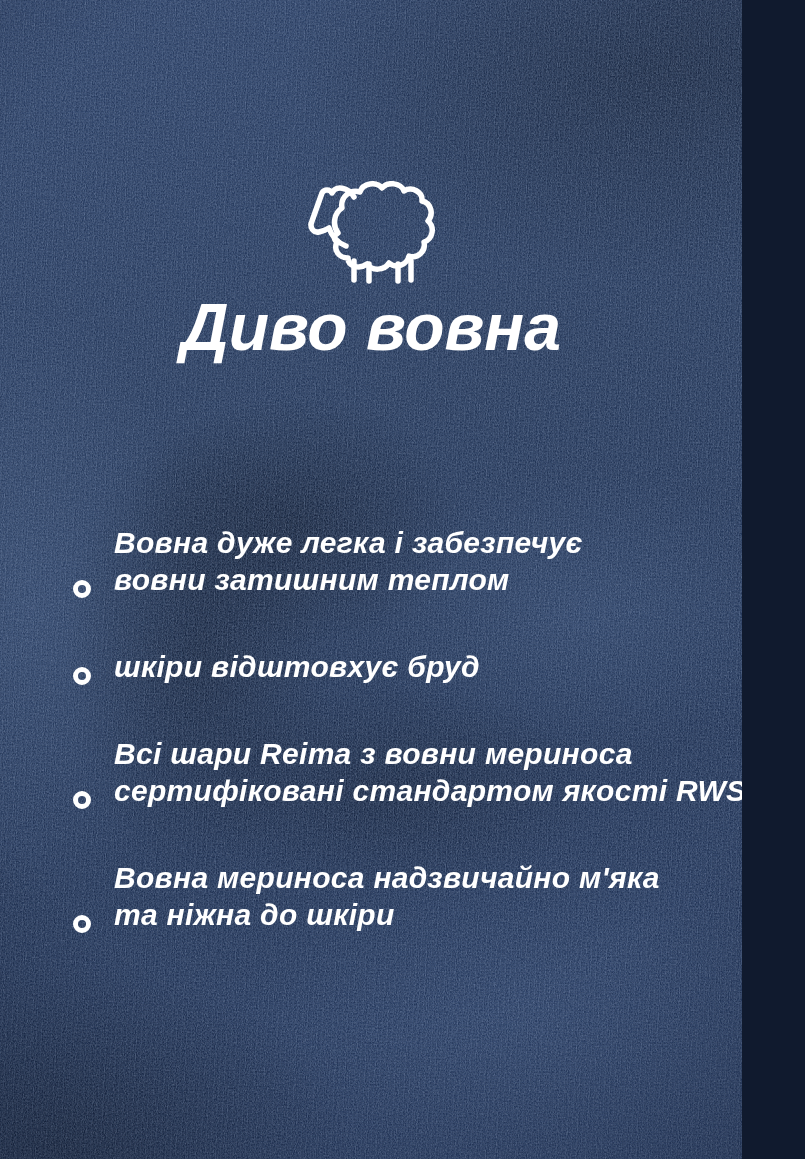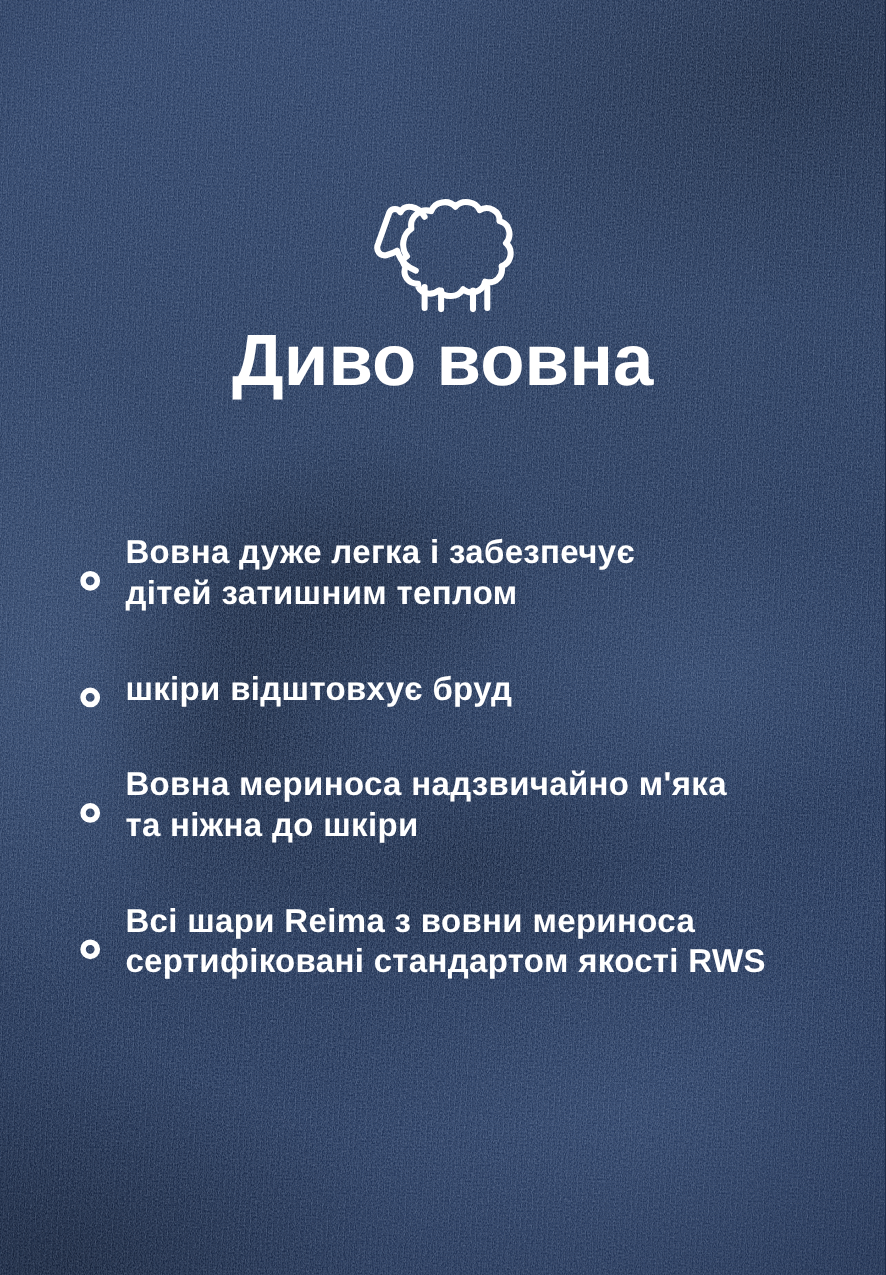--- a/index.html
+++ b/index.html
@@ -2,36 +2,37 @@
 <html><head>
 <meta charset="utf-8">
 <style>
   html, body {
     margin: 0;
     padding: 0;
     background: #101a2e;
   }
   .canvas {
     position: relative;
-    width: 805px;
+    width: 742px;
     height: 1159px;
     overflow: hidden;
     font-family: "Liberation Sans", "DejaVu Sans", sans-serif;
     color: #ffffff;
     background-color: #24365b;
     background-image:
       radial-gradient(ellipse 240px 180px at 40% 45%, rgba(8,14,28,.50), rgba(8,14,28,0) 70%),
       radial-gradient(ellipse 190px 330px at 27% 56%, rgba(8,14,28,.45), rgba(8,14,28,0) 70%),
       radial-gradient(ellipse 300px 150px at 52% 68%, rgba(10,17,33,.42), rgba(10,17,33,0) 70%),
       radial-gradient(ellipse 330px 200px at 79% 53%, rgba(96,128,180,.20), rgba(96,128,180,0) 70%),
       radial-gradient(ellipse 240px 420px at 4% 52%, rgba(100,130,180,.22), rgba(100,130,180,0) 70%),
       radial-gradient(ellipse 430px 240px at 73% 88%, rgba(86,116,166,.16), rgba(86,116,166,0) 70%),
       radial-gradient(ellipse 520px 300px at 88% 6%, rgba(4,8,18,.42), rgba(4,8,18,0) 70%),
       radial-gradient(ellipse 420px 260px at 8% 99%, rgba(4,8,18,.38), rgba(4,8,18,0) 70%),
       linear-gradient(164deg, #2c4067 0%, #253759 38%, #1f3052 68%, #273a61 100%);
+    font-style: italic;
   }
   
   .canvas::before {
     content: "";
     position: absolute;
     inset: 0;
     pointer-events: none;
     background-image:
       repeating-linear-gradient(93deg,
         rgba(165,195,240,.07) 0 1px,
@@ -80,22 +81,23 @@
     top: 484px;
     left: 73px;
     right: 30px;
     margin: 0;
     padding: 0;
     list-style: none;
     z-index: 3;
   }
   .bullet {
     display: flex;
-    align-items: center;
+    align-items: flex-end;
     margin-bottom: 50px;
+    margin-top: 40px;
   }
   .ring {
     box-sizing: border-box;
     flex: 0 0 auto;
     width: 18px;
     height: 18px;
     border: 5px solid #ffffff;
     border-radius: 50%;
     margin-top: 14px;
     margin-right: 23px;
@@ -158,38 +160,38 @@
       </g>
     </svg>
     <h1 class="page-title">Диво вовна</h1>
   </div>
 
   <ul class="bullets">
     <li class="bullet">
       <span class="ring"></span>
       <div class="bullet-text">
         <div class="bullet-line">Вовна дуже легка і забезпечує</div>
-        <div class="bullet-line">дітей затишним теплом</div>
+        <div class="bullet-line">вовни затишним теплом</div>
       </div>
     </li>
     <li class="bullet">
       <span class="ring"></span>
       <div class="bullet-text">
         <div class="bullet-line">шкіри відштовхує бруд</div>
       </div>
     </li>
     <li class="bullet">
       <span class="ring"></span>
       <div class="bullet-text">
-        <div class="bullet-line">Вовна мериноса надзвичайно м'яка</div>
-        <div class="bullet-line">та ніжна до шкіри</div>
+        <div class="bullet-line">Всі шари Reima з вовни мериноса</div>
+        <div class="bullet-line">сертифіковані стандартом якості RWS</div>
       </div>
     </li>
     <li class="bullet">
       <span class="ring"></span>
       <div class="bullet-text">
-        <div class="bullet-line">Всі шари Reima з вовни мериноса</div>
-        <div class="bullet-line">сертифіковані стандартом якості RWS</div>
+        <div class="bullet-line">Вовна мериноса надзвичайно м'яка</div>
+        <div class="bullet-line">та ніжна до шкіри</div>
       </div>
     </li>
   </ul>
 
 </div>
 
 </body></html>

